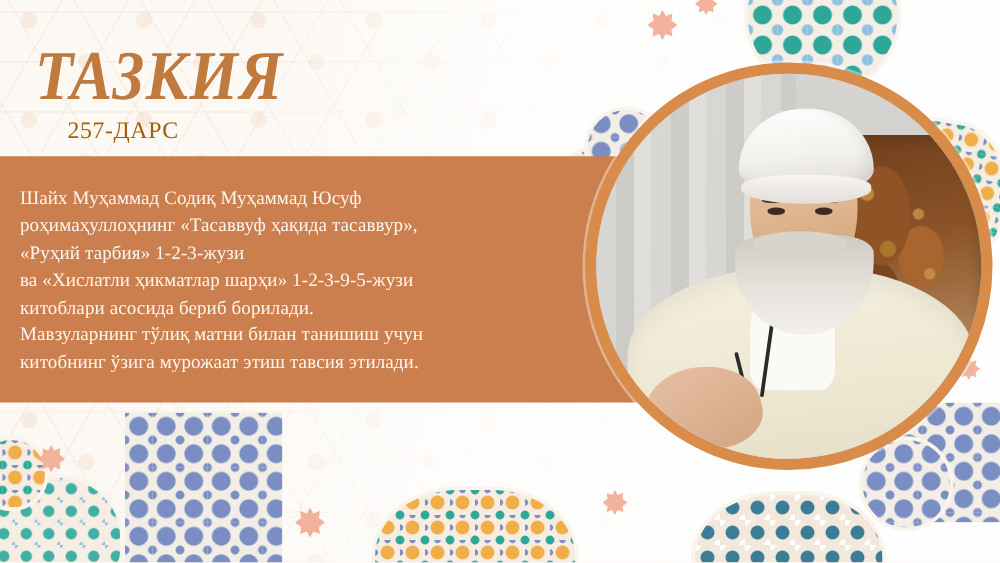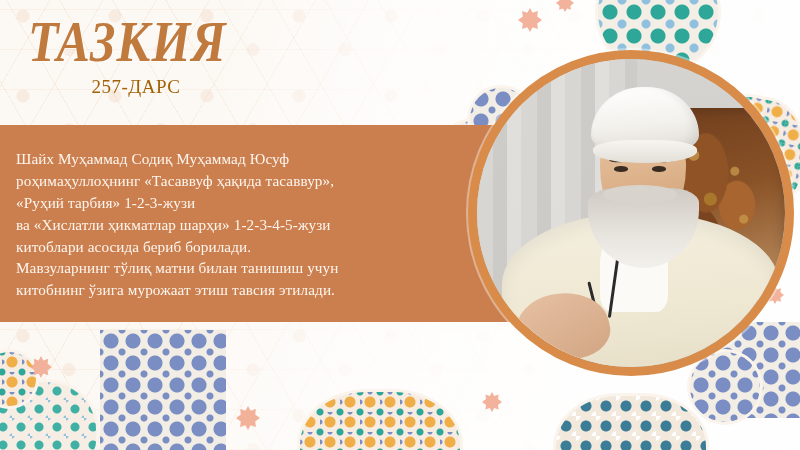--- a/index.html
+++ b/index.html
@@ -132,23 +132,23 @@
     position: absolute;
     background: #f0a58a;
     clip-path: polygon(50% 0%, 61% 20%, 83% 12%, 80% 35%, 100% 50%, 80% 65%, 83% 88%, 61% 80%, 50% 100%, 39% 80%, 17% 88%, 20% 65%, 0% 50%, 20% 35%, 17% 12%, 39% 20%);
     opacity: .85;
   }
 
   
   .title-wrap {
     position: absolute;
     left: 28px;
-    top: 14px;
+    top: 32px;
     z-index: 14;
-    text-align: center;
+    text-align: left;
     width: 190px;
   }
   .poster-title {
     font-family: "Liberation Serif", "DejaVu Serif", serif;
     font-style: italic;
     font-weight: bold;
     font-size: 50px;
     letter-spacing: 1px;
     color: #c07a3e;
     line-height: 1;
@@ -410,21 +410,21 @@
   <div class="banner"></div>
 
   <div class="title-wrap">
     <div class="poster-title">ТАЗКИЯ</div>
     <div class="poster-subtitle">257-ДАРС</div>
   </div>
 
   <div class="banner-text">Шайх Муҳаммад Содиқ Муҳаммад Юсуф
 роҳимаҳуллоҳнинг «Тасаввуф ҳақида тасаввур»,
 «Руҳий тарбия» 1-2-3-жузи
-ва «Хислатли ҳикматлар шарҳи» 1-2-3-4-5-жузи
+ва «Хислатли ҳикматлар шарҳи» 1-2-3-9-5-жузи
 китоблари асосида бериб борилади.
 Мавзуларнинг тўлиқ матни билан танишиш учун
 китобнинг ўзига мурожаат этиш тавсия этилади.</div>
 
   <div class="portrait-frame">
     <div class="photo">
       <div class="photo-curtain"></div>
       <div class="photo-chair">
         <div class="photo-chair-carve"></div>
       </div>

